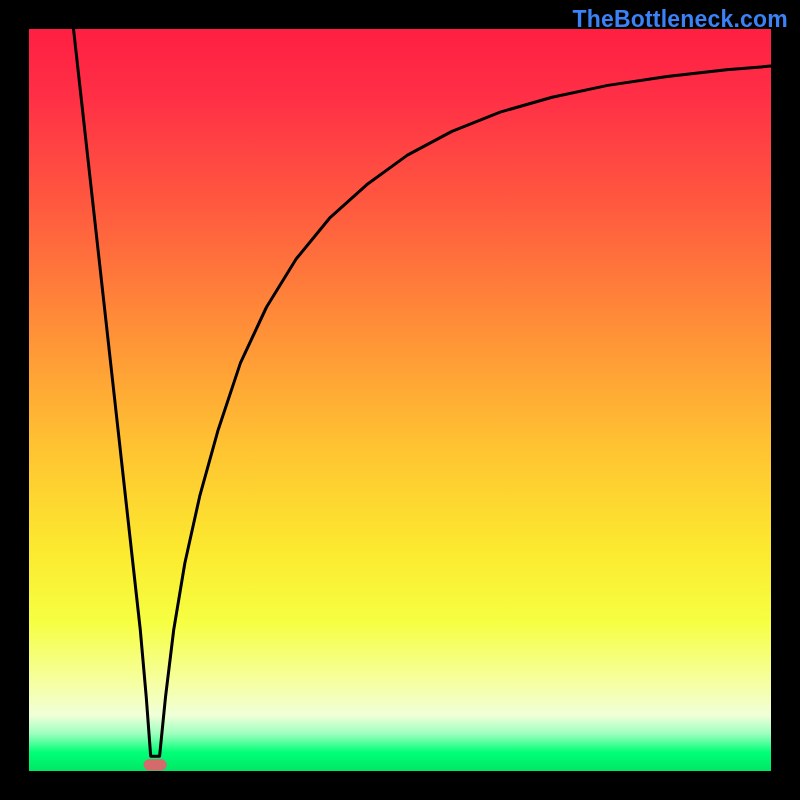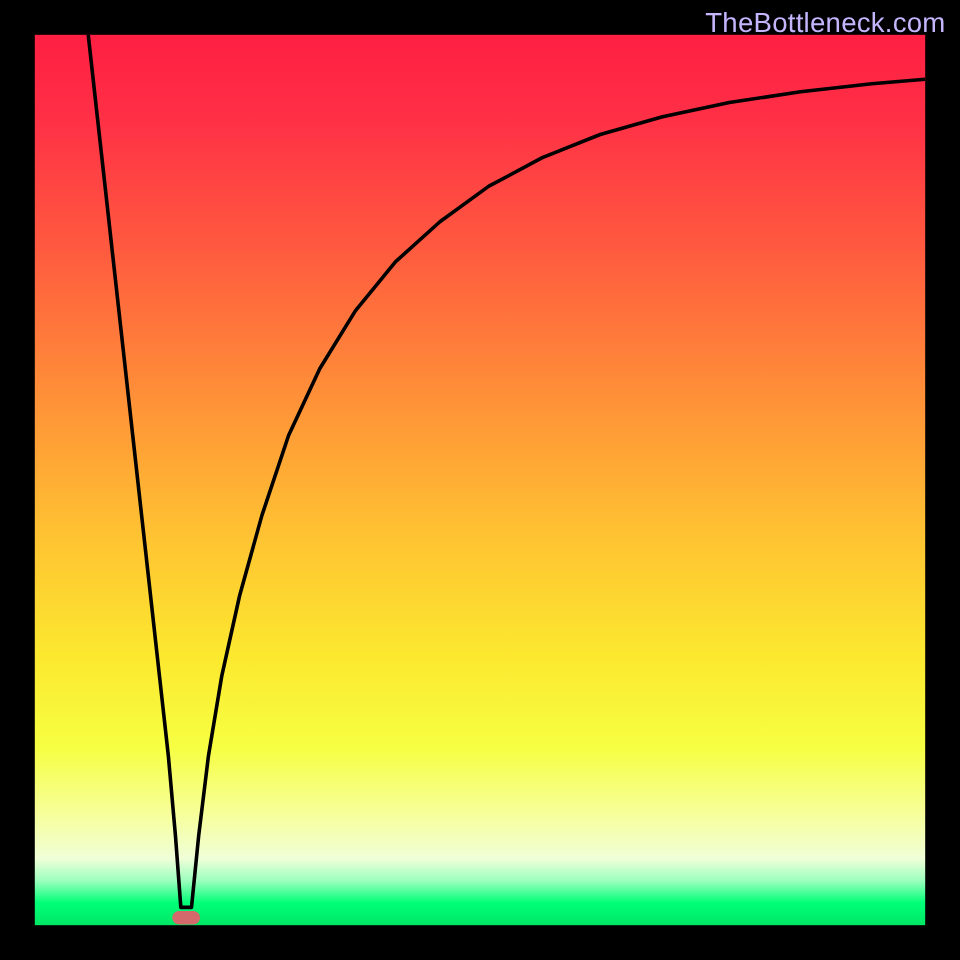--- a/index.html
+++ b/index.html
@@ -44,24 +44,24 @@
     left: 0;
     top: 0;
     width: 742px;
     height: 742px;
     display: block;
   }
   .watermark {
     position: absolute;
     top: 6px;
     right: 12px;
-    color: #c4b5fd;
+    color: #3b82f6;
     font-size: 23px;
     letter-spacing: 0.2px;
-    font-weight: 400;
+    font-weight: 700;
     user-select: none;
   }
 </style>
 </head>
 <body>
 <div class="frame">
 
   <div class="plot-wrap">
     <svg class="plot-svg" viewBox="0 0 742 742" preserveAspectRatio="none">
       <g id="curve-group">

